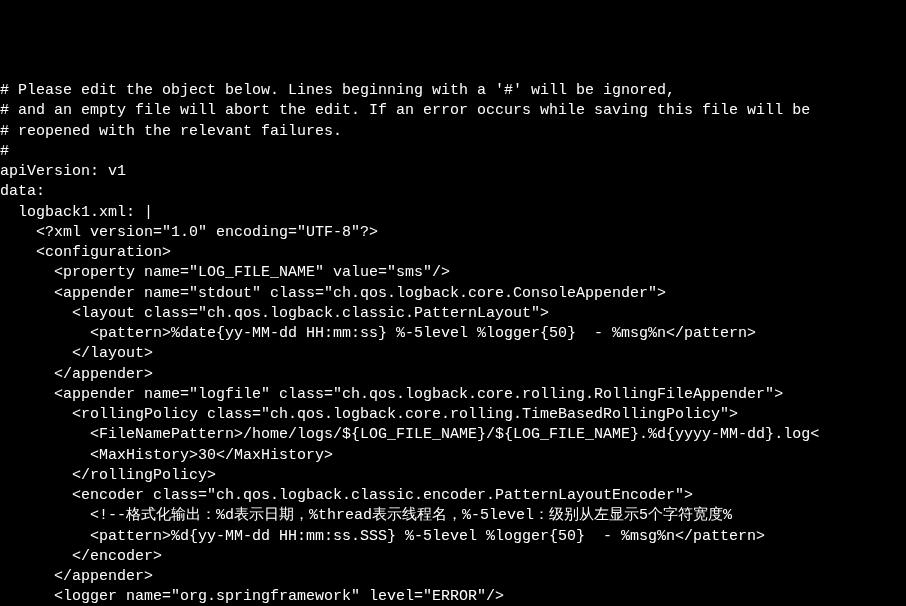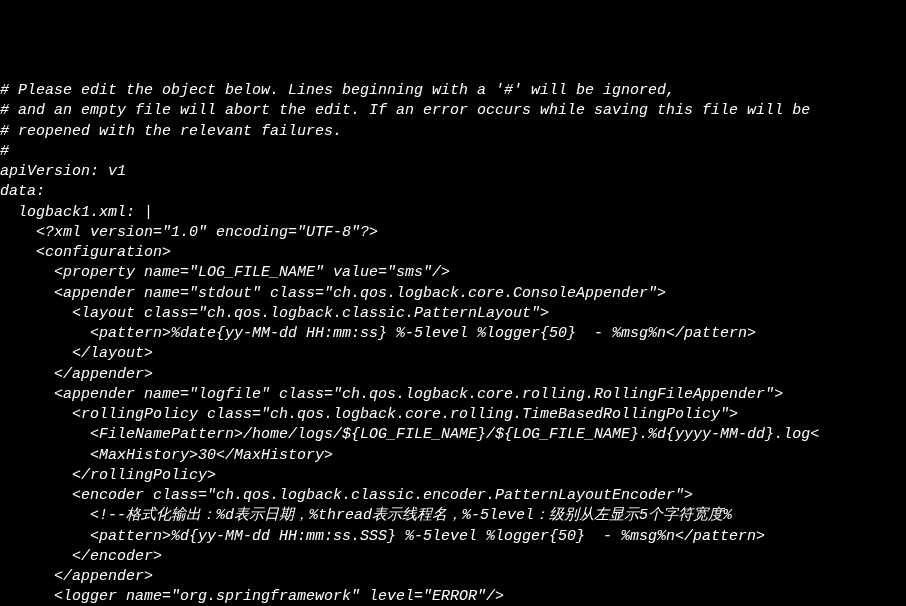--- a/index.html
+++ b/index.html
@@ -1,19 +1,18 @@
 <!DOCTYPE html>
 <html><head>
   <meta charset="utf-8">
   <style>
     * {
       margin: 0;
       padding: 0;
       box-sizing: border-box;
-      font-style: italic;
     }
     body {
       background-color: #000000;
       color: #ffffff;
       font-family: "Consolas", "Monaco", "Courier New", monospace;
       font-size: 15px;
       line-height: 1.35;
       padding: 0;
       white-space: pre;
       overflow: hidden;

